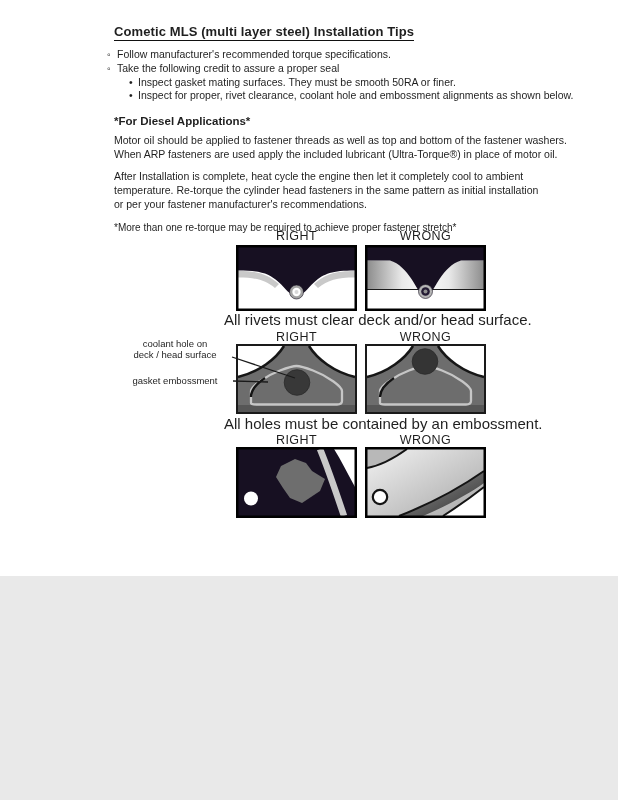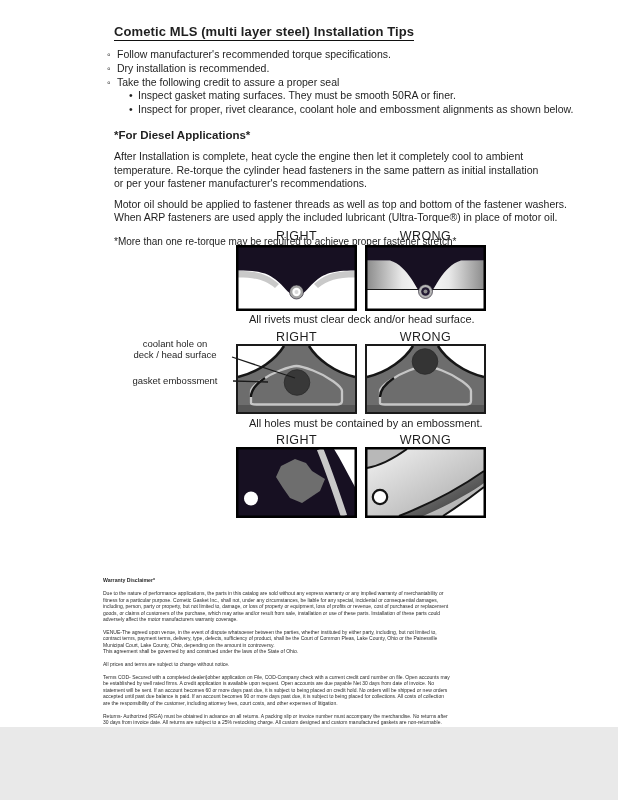--- a/index.html
+++ b/index.html
@@ -1,17 +1,17 @@
 <!DOCTYPE html>
 <html><head>
 <meta charset="utf-8">
 <style>
   html,body{margin:0;padding:0;background:#e9e9e9;}
   .page{
-    position:relative;width:618px;height:727px;background:#ffffff;
+    position:relative;width:618px;height:576px;background:#ffffff;
     font-family:"Liberation Sans",sans-serif;color:#1f1f1f;overflow:hidden;
     margin:0 auto;
   }
   .prelines{white-space:pre-line;}
 
   
   .content{position:absolute;left:108px;top:22px;width:475px;}
   .doc-title{
     display:inline-block;margin-left:6px;font-size:13px;font-weight:bold;
     border-bottom:1.6px solid #111;padding-bottom:1px;letter-spacing:.1px;
@@ -22,21 +22,21 @@
   ul.subtips{list-style:none;margin:0 0 4px 21px;padding:0;font-size:10.5px;line-height:13.8px;}
   ul.subtips > li{position:relative;padding-left:9px;}
   ul.subtips > li::before{content:"•";position:absolute;left:0;top:0;}
   .diesel-heading{margin:12px 0 0 6px;font-size:11.5px;font-weight:bold;}
   .body-para{margin:7px 0 0 6px;font-size:10.5px;line-height:13.6px;width:460px;}
   .note-para{margin:11px 0 0 6px;font-size:10px;}
 
   
   .dg-label{position:absolute;width:121px;text-align:center;font-size:12.5px;font-weight:400;letter-spacing:.4px;}
   .dg-panel{position:absolute;width:121px;}
-  .dg-caption{position:absolute;left:249px;font-size:11px;line-height:13px;}
+  .dg-caption{position:absolute;left:224px;font-size:15px;line-height:13px;}
   .side-label{position:absolute;left:118px;width:114px;text-align:center;font-size:9.5px;line-height:11.4px;}
   .leader-overlay{position:absolute;left:118px;top:330px;width:200px;height:65px;z-index:5;pointer-events:none;}
   svg{display:block;}
 
   
   .disclaimer{position:absolute;left:103px;top:577px;width:414px;font-size:5px;line-height:6.4px;color:#2b2b2b;}
   .disclaimer h4{margin:0 0 7px 0;font-size:5.2px;font-weight:bold;}
   .disclaimer p{margin:0 0 6.5px 0;}
 
   .footer-page{position:absolute;left:388px;top:762px;font-size:12.5px;letter-spacing:.3px;color:#15803d;}
@@ -44,34 +44,33 @@
 </head>
 <body>
 
 <div class="page">
 
   <div class="content">
     <span class="doc-title">Cometic MLS (multi layer steel) Installation Tips</span>
 
     <ul class="tips">
       <li>Follow manufacturer's recommended torque specifications.</li>
-      <li>Dry installation is recommended.</li>
       <li>Take the following credit to assure a proper seal</li>
     </ul>
     <ul class="subtips">
       <li>Inspect gasket mating surfaces.  They must be smooth 50RA or finer.</li>
       <li>Inspect for proper, rivet clearance, coolant hole and embossment alignments as shown below.</li>
     </ul>
 
     <div class="diesel-heading">*For Diesel Applications*</div>
+    <div class="body-para prelines">Motor oil should be applied to fastener threads as well as top and bottom of the fastener washers.
+When ARP fasteners are used apply the included lubricant (Ultra-Torque®) in place of motor oil.</div>
     <div class="body-para prelines" style="margin-top:9px;">After Installation is complete, heat cycle the engine then let it completely cool to ambient
 temperature. Re-torque the cylinder head fasteners in the same pattern as initial installation
 or per your fastener manufacturer's recommendations.</div>
-    <div class="body-para prelines">Motor oil should be applied to fastener threads as well as top and bottom of the fastener washers.
-When ARP fasteners are used apply the included lubricant (Ultra-Torque®) in place of motor oil.</div>
     <div class="note-para">*More than one re-torque may be required to achieve proper fastener stretch*</div>
   </div>
 
   <div class="dg-label" style="left:236px;top:229px;">RIGHT</div>
   <div class="dg-label" style="left:365px;top:229px;">WRONG</div>
 
   <div class="dg-panel" style="left:236px;top:245px;">
     <svg width="121" height="66" viewBox="0 0 121 66">
       <rect x="0" y="0" width="121" height="66" fill="#ffffff"></rect>
       <path d="M2,26 C22,26 31,29 43,39 L39,43 C29,35 20,32.5 2,32.5 Z" fill="#c9c9c9"></path>

